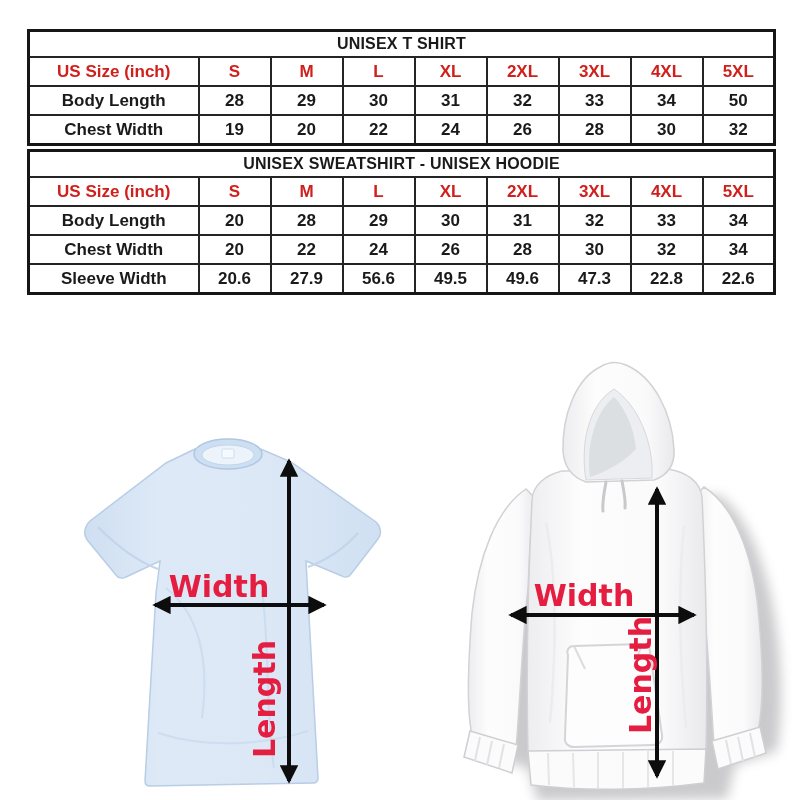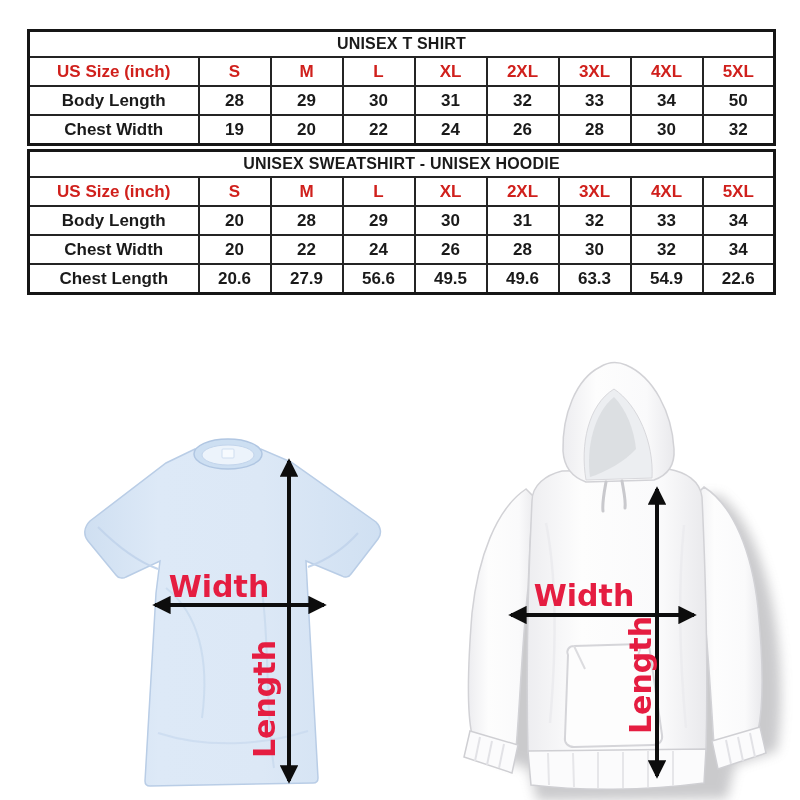--- a/index.html
+++ b/index.html
@@ -124,28 +124,28 @@
         <td>20</td>
         <td>22</td>
         <td>24</td>
         <td>26</td>
         <td>28</td>
         <td>30</td>
         <td>32</td>
         <td>34</td>
       </tr>
       <tr>
-        <td>Chest Length</td>
+        <td>Sleeve Width</td>
         <td>20.6</td>
         <td>27.9</td>
         <td>56.6</td>
         <td>49.5</td>
         <td>49.6</td>
-        <td>63.3</td>
-        <td>54.9</td>
+        <td>47.3</td>
+        <td>22.8</td>
         <td>22.6</td>
       </tr>
     </tbody>
       </table>
   </div>
 
   <svg class="fig fig-tee" viewBox="0 0 342 377">
     <defs>
       <marker id="t-ah" viewBox="0 0 10 10" refX="8.5" refY="5" markerWidth="4.6" markerHeight="4.6" orient="auto-start-reverse">
           <path d="M0,0 L10,5 L0,10 Z" fill="#0d0d0d"></path>

